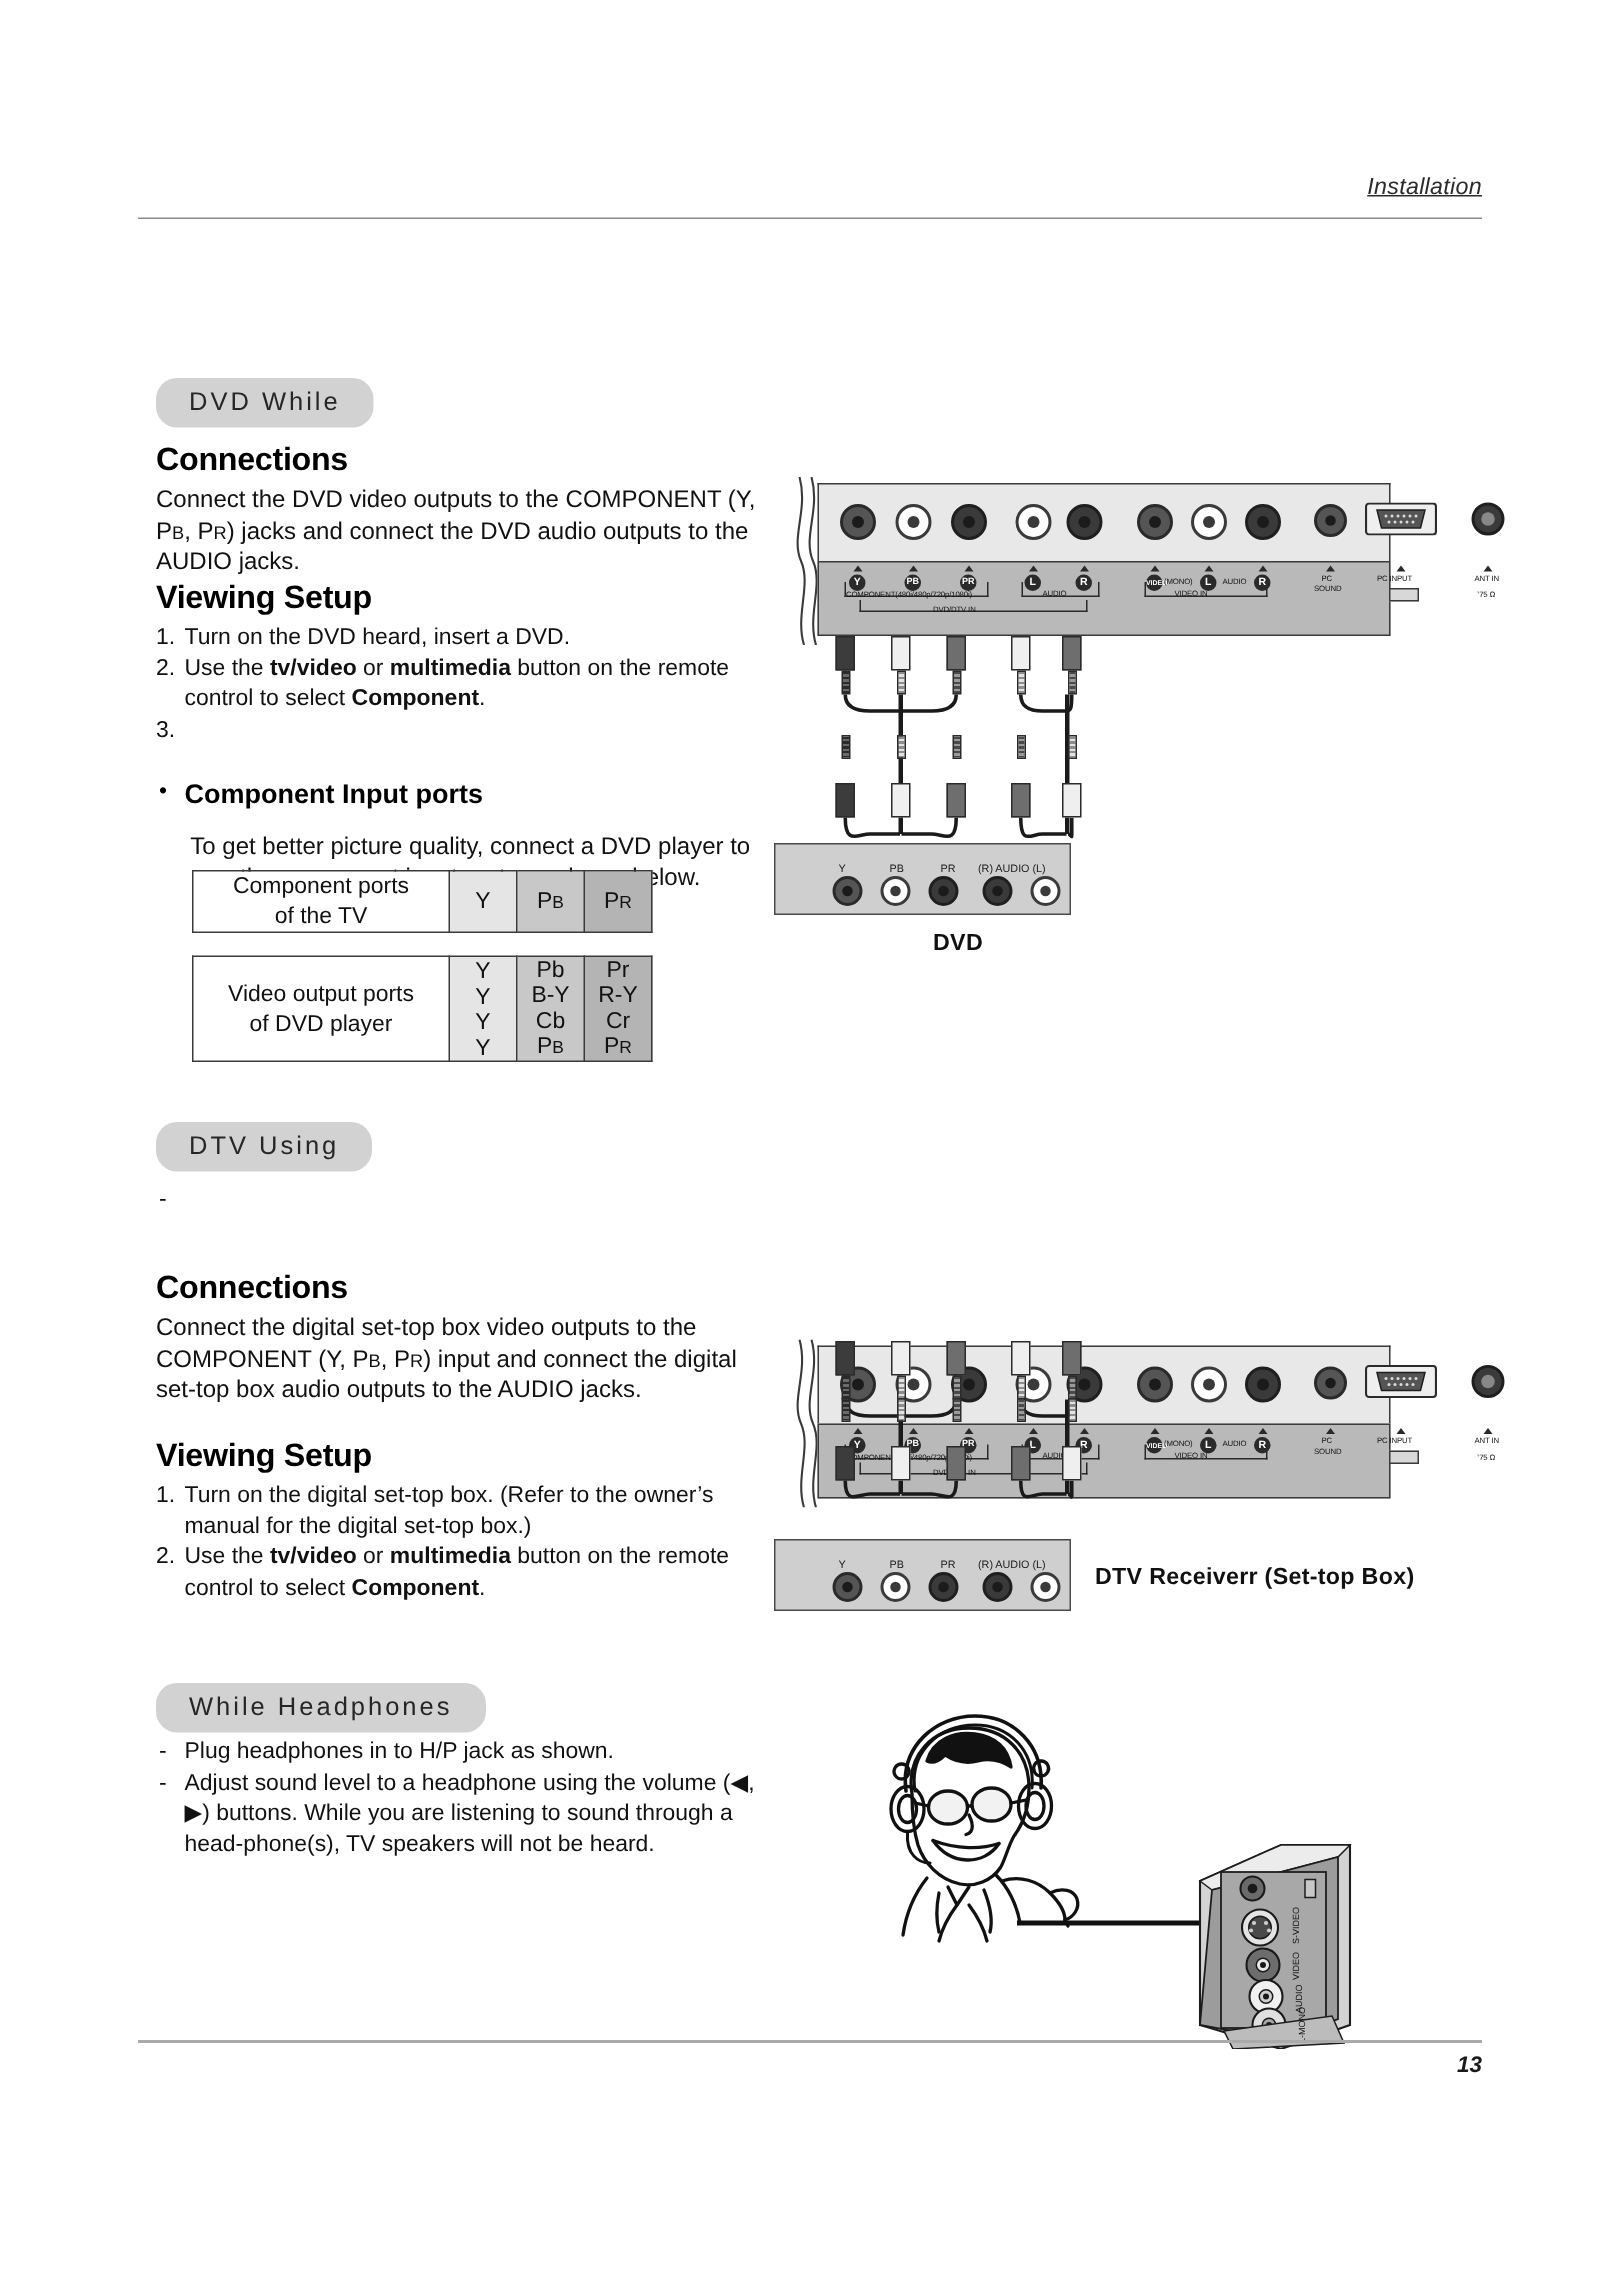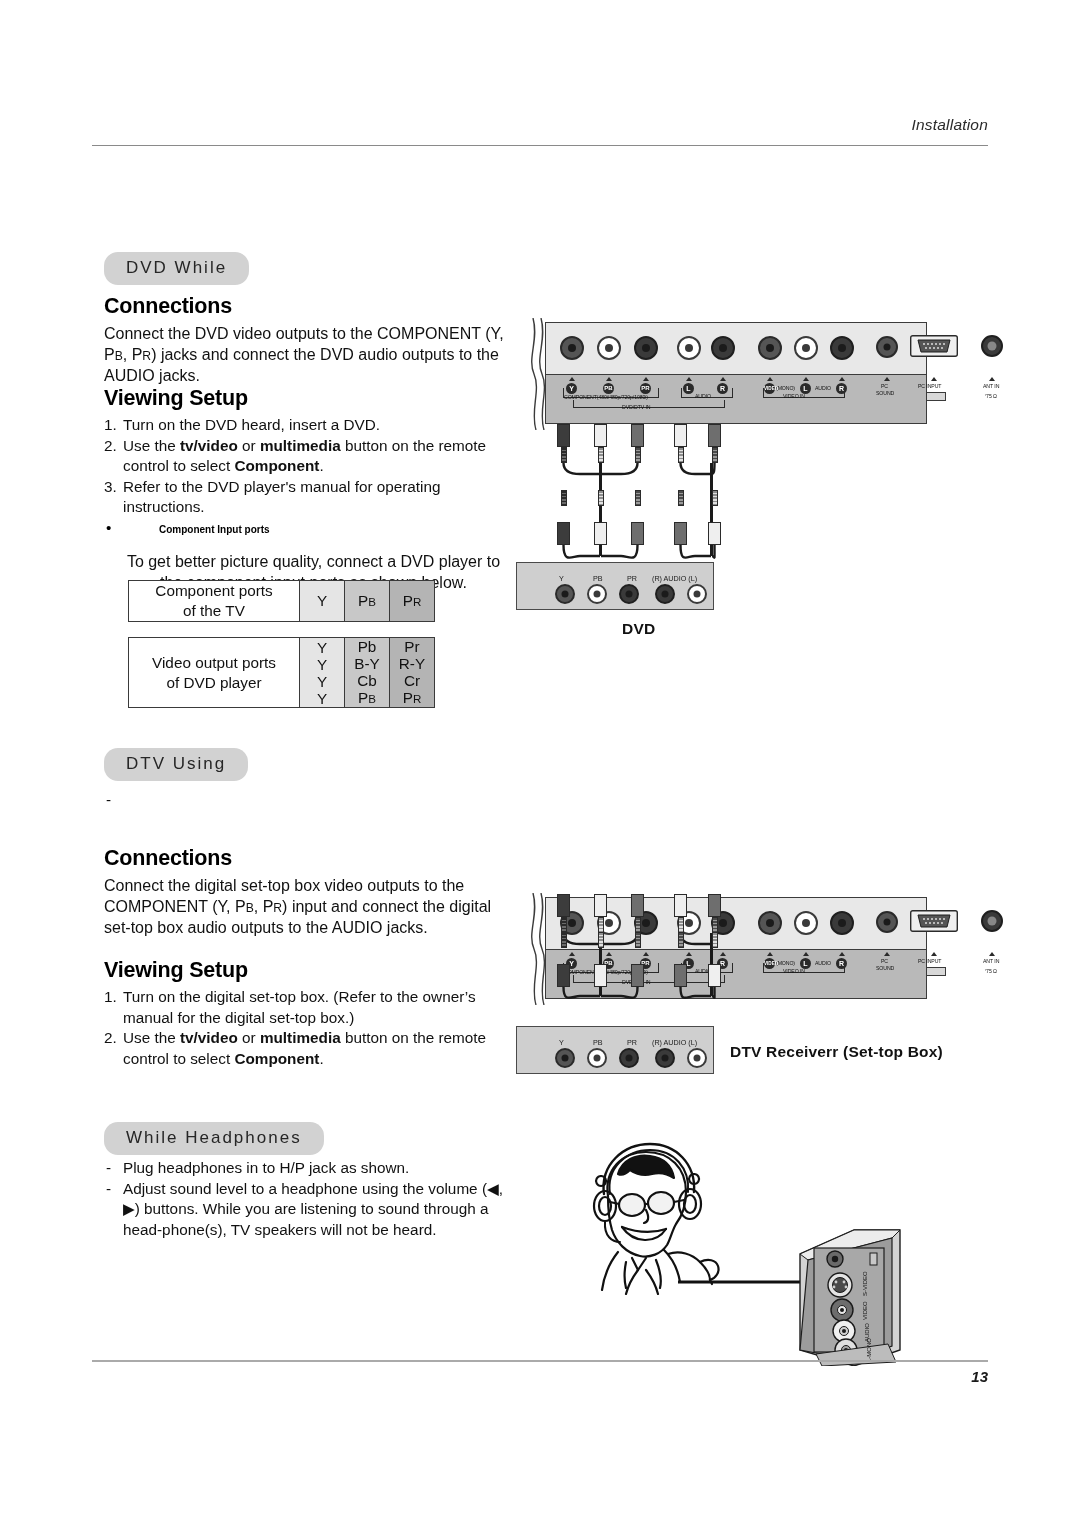--- a/index.html
+++ b/index.html
@@ -24,20 +24,21 @@
     width: 896px;
   }
   .page-header .hdr-title {
     position: absolute;
     right: 0;
     top: -4px;
     font-style: italic;
     font-size: 15.5px;
     color: #2b2b2b;
     letter-spacing: .2px;
+    text-decoration: underline;
   }
   .page-header .hdr-rule {
     position: absolute;
     left: 0;
     top: 25px;
     width: 896px;
     height: 1px;
     background: #8a8a8a;
   }
 
@@ -311,29 +312,28 @@
     <li>
       <span class="num">1.</span>
       <span>Turn on the DVD heard, insert a DVD.</span>
     </li>
     <li>
       <span class="num">2.</span>
       <span>Use the </span><b>tv/video</b><span> or </span><b>multimedia</b><span> button on the remote control to select </span><b>Component</b><span>.</span>
     </li>
     <li>
       <span class="num">3.</span>
-      <span>Refer to the DVD player's manual for operating instructions.</span>
     </li>
   </ul>
 </div>
 
 <div class="leftcol" style="top:519px;">
   <div style="position:relative;padding-left:19px;">
     <span style="position:absolute;left:2px;top:0;font-size:15.3px;">•</span>
-    <b style="font-size:10px;margin-left:36px;">Component Input ports</b>
+    <b style="font-size:18px;">Component Input ports</b>
     <p class="body" style="margin-top:15px;text-align:center;">To get better picture quality, connect a DVD player to the component input ports as shown below.</p>
   </div>
 </div>
 
 <table class="ports" style="position:absolute;left:128px;top:580px;width:302px;">
   <tbody>
       <tr>
     <td class="lbl" rowspan="1" style="width:170px;">
       <div>Component ports</div>
       <div>of the TV</div>

